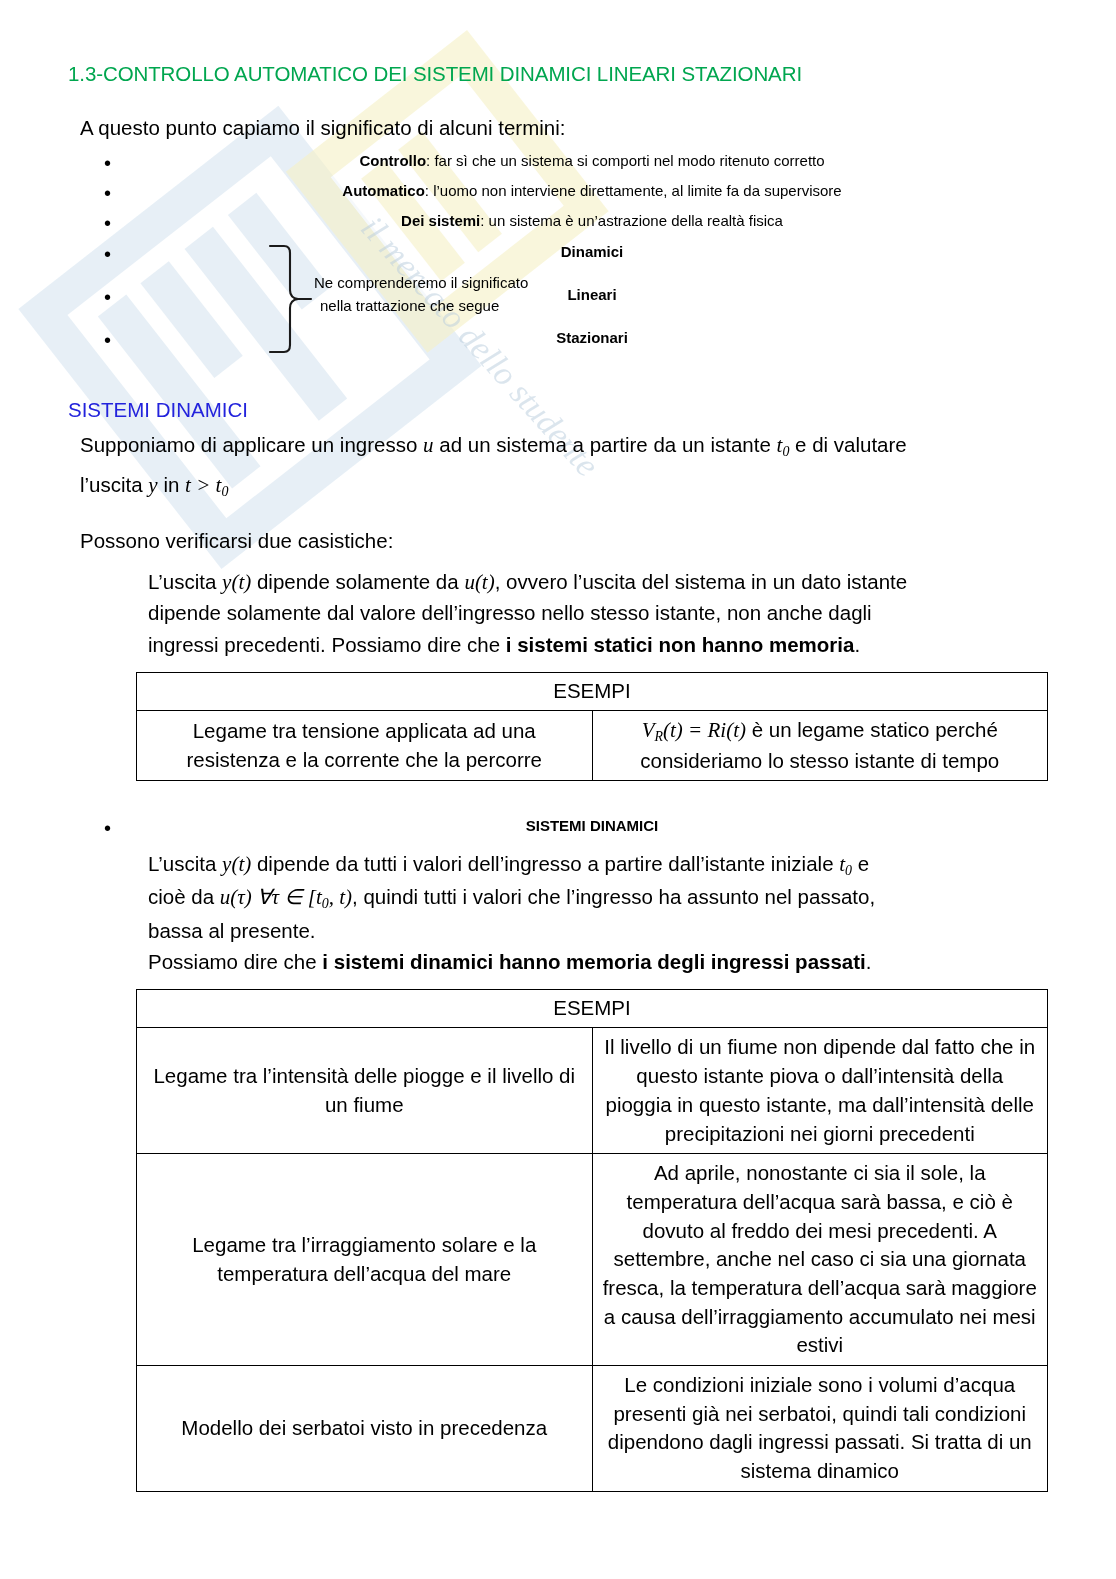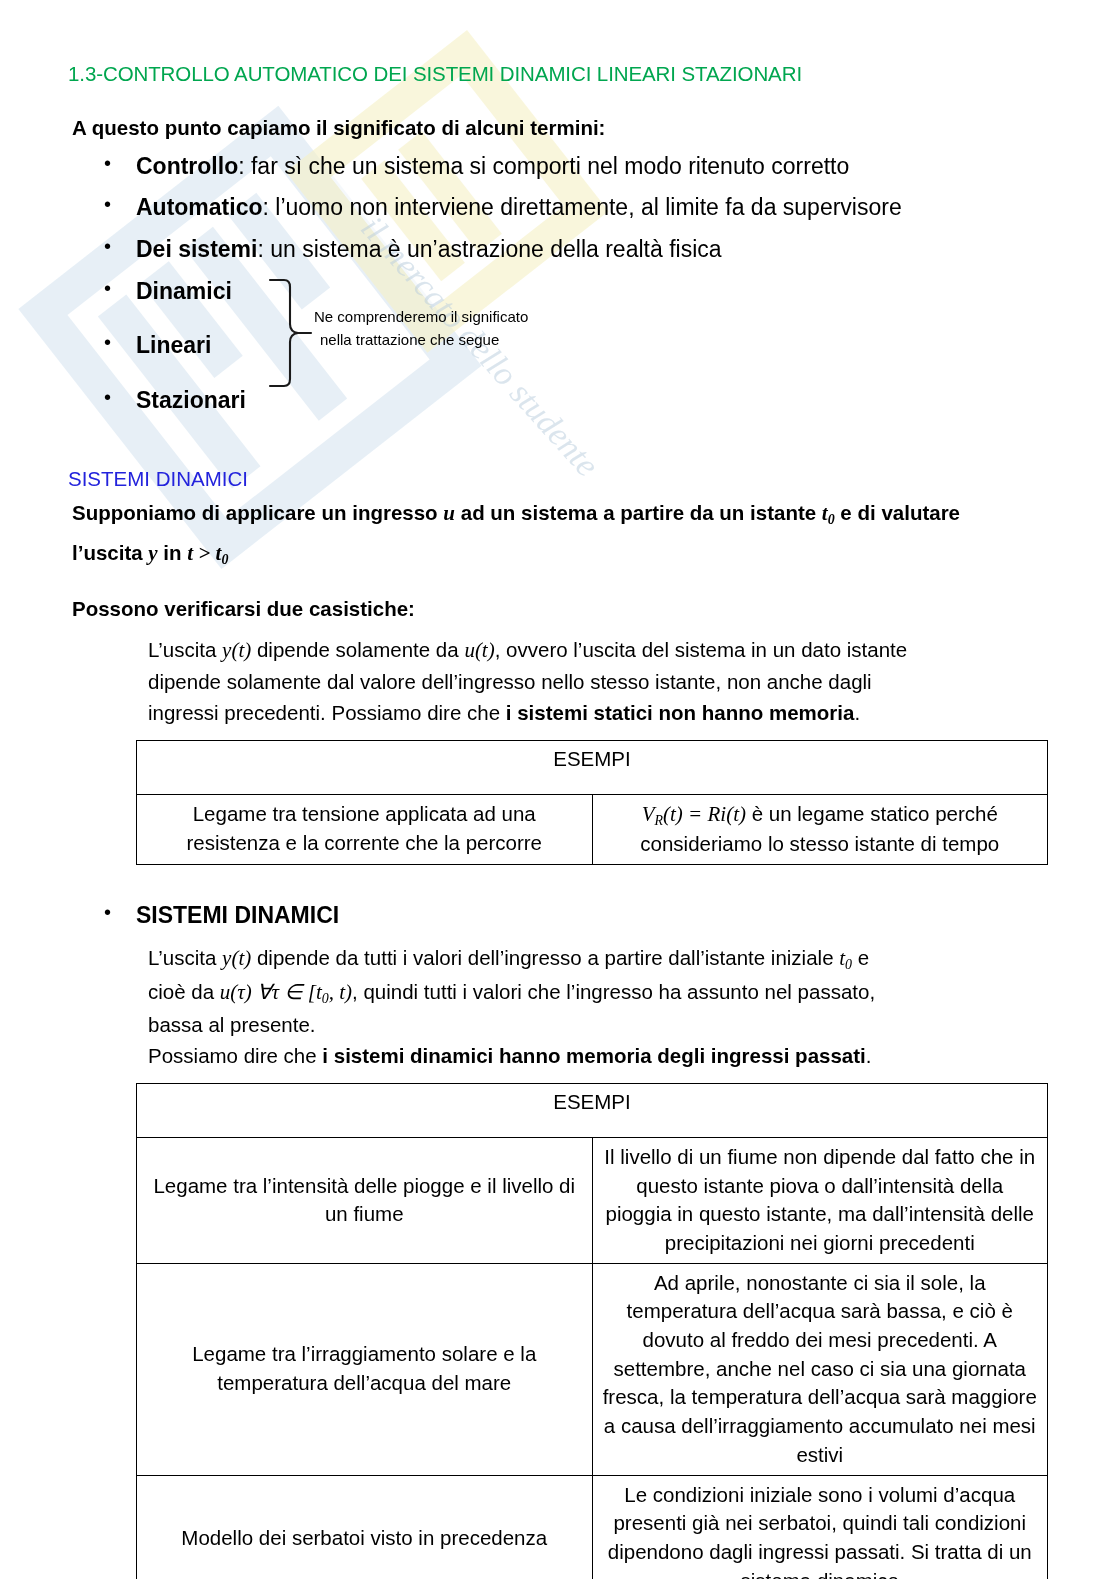--- a/index.html
+++ b/index.html
@@ -39,43 +39,43 @@
     font-weight: normal;
     color: #00A64F;
     letter-spacing: -0.1px;
     margin: 0 0 26px 0;
     line-height: 1.2;
   }
 
   .para {
     font-size: 20.5px;
     line-height: 1.42;
-    margin: 0 0 8px 4px;
-    font-weight: bold;
+    margin: 0 0 8px 12px;
   }
 
   .subheading-blue {
     font-size: 20.5px;
     color: #2323DC;
     margin: 22px 0 6px 0;
     line-height: 1.35;
   }
 
   
   ul.bullets {
     list-style: none;
     margin: 0;
     padding: 0;
   }
   ul.bullets > li {
     position: relative;
     padding-left: 68px;
-    font-size: 23px;
+    font-size: 15px;
     line-height: 1.42;
     margin-bottom: 9px;
+    text-align: center;
   }
   ul.bullets > li:before {
     content: "\2022";
     position: absolute;
     left: 36px;
     top: -1px;
     font-size: 20px;
   }
   .b { font-weight: bold; }
 
@@ -135,21 +135,21 @@
   table.esempi td, table.esempi th {
     border: 1px solid #000000;
     font-weight: normal;
     font-size: 20.5px;
     line-height: 1.4;
     padding: 5px 9px;
     text-align: center;
     vertical-align: middle;
   }
   table.esempi th.hdr {
-    padding: 4px 0 20px 0;
+    padding: 4px 0 5px 0;
   }
   table.t1 td.c1 { width: 415px; }
   table.t2 td.c1 { width: 302px; }
 
   .tbl-gap { height: 34px; }
   .gap-sm  { height: 16px; }
   .gap-md  { height: 26px; }
 </style>
 </head>
 <body>

